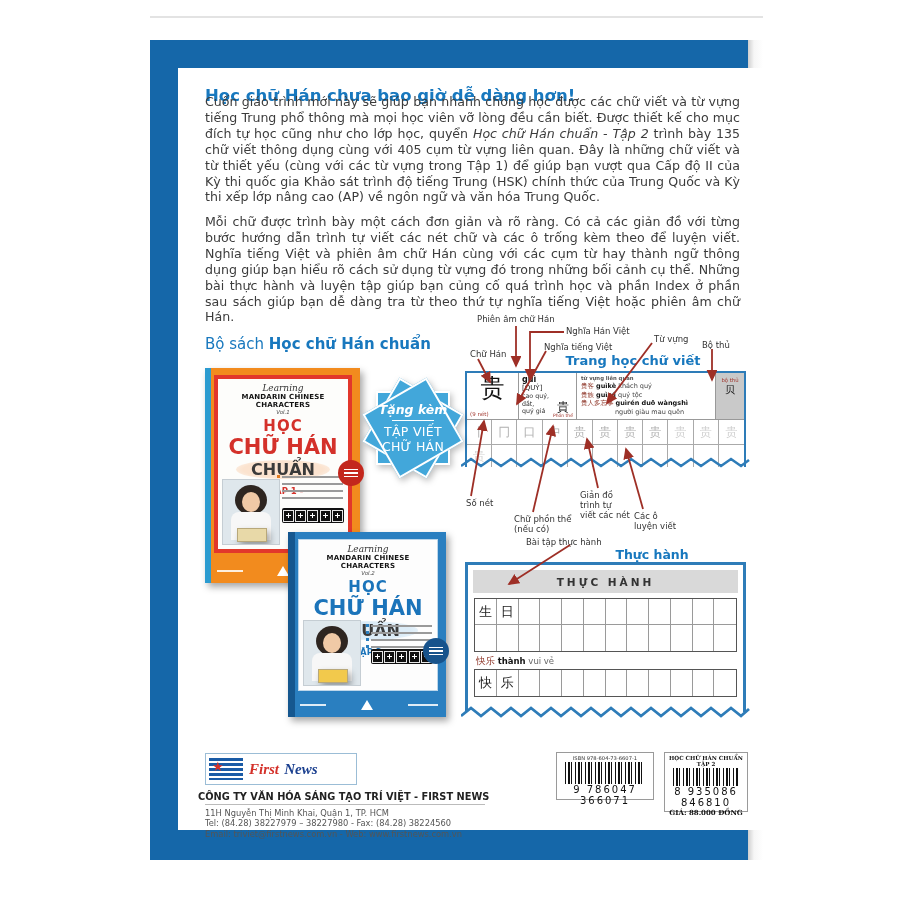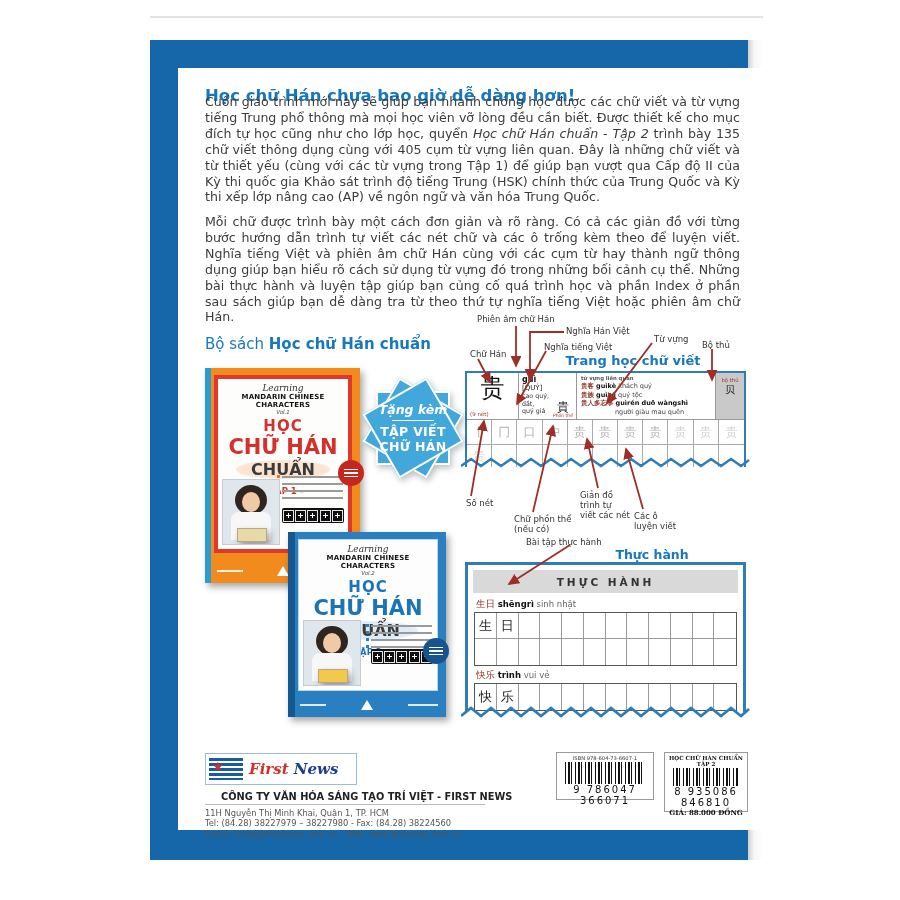--- a/index.html
+++ b/index.html
@@ -59,41 +59,41 @@
   .sealbadge s{display:block;width:14px;height:1.5px;background:#fff;text-decoration:none;}
   #book1 .sealbadge{right:-4px;top:92px;width:26px;height:26px;background:#c3271d;}
   #book2 .sealbadge{right:-3px;top:106px;width:26px;height:26px;background:#17538c;}
   
   #badge{left:183px;top:308px;width:104px;height:104px;z-index:4;filter:drop-shadow(2px 3px 3px rgba(0,0,0,.25));}
   #badge .sq{position:absolute;left:15px;top:15px;width:74px;height:74px;background:#42a7da;border:2px solid #fff;box-sizing:border-box;}
   #badge .r30{transform:rotate(30deg);} #badge .r60{transform:rotate(60deg);}
   #badge .txt{position:absolute;left:0;top:0;width:100%;height:100%;display:flex;flex-direction:column;align-items:center;justify-content:center;color:#fff;}
   #badge .l1{font-size:12.5px;font-weight:bold;font-style:italic;}
   #badge .dv{width:42px;height:1px;background:#fff;margin:3px 0;}
-  #badge .l2,#badge .l3{font-size:12.5px;font-weight:700;letter-spacing:.3px;}
+  #badge .l2,#badge .l3{font-size:12.5px;font-weight:400;letter-spacing:.3px;}
   
   .dlabel{font-size:8.5px;color:#333;white-space:pre-line;line-height:10px;}
   .dtitle{left:370px;top:285px;width:170px;text-align:center;font-size:13px;font-weight:bold;color:#1878be;}
   .thb{left:414px;top:479px;width:120px;text-align:center;font-size:12.5px;font-weight:bold;color:#1878be;}
   
   #dtable{left:287px;top:303px;width:281px;background:#fff;border:2px solid #2e7cb8;border-bottom:none;box-sizing:border-box;}
   .drow1{display:grid;grid-template-columns:52px 58px 1fr 28px;height:46px;border-bottom:1px solid #999;}
   .dc{border-right:1px solid #999;position:relative;overflow:hidden;}
   .dc:last-child{border-right:none;}
   .bigchar{font-family:"DejaVu Serif",serif;font-size:24px;color:#111;text-align:center;line-height:30px;}
   .snet{position:absolute;left:3px;bottom:2px;font-size:5.5px;color:#9e2f26;}
   .pinyin{font-size:8px;font-weight:bold;color:#111;margin:2px 0 0 3px;}
   .hanviet{font-size:7px;color:#222;margin-left:3px;}
   .meaning{font-size:6.3px;color:#333;margin-left:3px;line-height:7.5px;white-space:pre-line;}
   .tradwrap{position:absolute;right:3px;bottom:1px;text-align:center;}
   .tradchar{font-family:"DejaVu Serif",serif;font-size:12px;color:#111;line-height:12px;}
   .tradlbl{font-size:4.5px;color:#9e2f26;}
   .vocabhdr{font-size:5.3px;font-weight:bold;color:#555;margin:2px 0 1px 4px;}
   .vline{font-size:6.5px;color:#222;margin-left:4px;line-height:8.5px;}
-  .vline .cn{color:#8d3325;font-family:"DejaVu Serif",serif;font-weight:bold;}
+  .vline .cn{color:#8d3325;font-family:"DejaVu Serif",serif;}
   .vline .py{font-weight:bold;color:#111;}
   .vline .vi{color:#444;}
   .vline .vi2{display:block;margin-left:34px;}
   .radcell{background:#c9c9c9;text-align:center;}
   .radlbl{font-size:5.3px;color:#9e2f26;margin-top:4px;}
   .radchar{font-family:"DejaVu Serif",serif;font-size:10px;color:#111;}
   .drow2,.drow3{display:grid;grid-template-columns:repeat(11,1fr);}
   .drow2{height:24px;border-bottom:1px solid #aaa;}
   .drow3{height:22px;}
   .scell{border-right:1px solid #aaa;display:flex;align-items:center;justify-content:center;font-family:"DejaVu Serif",serif;font-size:12px;color:#b0b0b0;}
@@ -113,22 +113,22 @@
   .pc{border-right:1px solid #9a9a9a;border-bottom:1px solid #9a9a9a;display:flex;align-items:center;justify-content:center;font-family:"DejaVu Serif",serif;font-size:13px;color:#222;}
   .pgrid .pc:nth-child(12n){border-right:none;}
   .pgridA .pc:nth-child(n+13){border-bottom:none;}
   .pgridB .pc{border-bottom:none;}
   
   #fnlogo{left:27px;top:685px;width:150px;height:30px;background:#fff;border:1px solid #9bbdd6;display:flex;align-items:center;}
   #fnlogo .flag{width:34px;height:22px;margin-left:3px;background:
       repeating-linear-gradient(#1a5ba6 0 3px,#ffffff 3px 5px);position:relative;}
   #fnlogo .star{position:absolute;left:3px;top:2px;font-size:13px;color:#d4312a;line-height:13px;}
   #fnlogo .fntext{font-family:"DejaVu Serif",serif;font-style:italic;font-weight:bold;font-size:15px;color:#1a3f8f;margin-left:6px;}
-  #fnlogo .fntext span{color:#d4312a;}
-  .company{left:43px;top:723px;font-size:9.8px;font-weight:bold;color:#222;}
+  #fnlogo .fntext span{color:#d4312a;font-family:Liberation Serif, serif;}
+  .company{left:20px;top:723px;font-size:9.8px;font-weight:bold;color:#222;}
   .addrrule{left:27px;top:736px;width:280px;height:1px;background:#bbbbbb;}
   .addr{left:27px;top:740px;font-size:8.3px;color:#555;line-height:10.3px;white-space:pre-line;}
   .bcbox{background:#fff;border:1px solid #9a9a9a;text-align:center;box-sizing:border-box;}
   #bc1{left:378px;top:684px;width:98px;height:48px;}
   #bc2{left:486px;top:684px;width:84px;height:60px;}
   .bclbl{font-size:5.2px;color:#333;margin-top:2px;}
   .bclbl2{font-family:"DejaVu Serif",serif;font-size:5.6px;font-weight:bold;color:#111;margin-top:2px;}
   .bars{height:22px;margin:1px 8px 0;background:repeating-linear-gradient(90deg,#111 0 1px,#fff 1px 3px,#111 3px 5px,#fff 5px 6px,#111 6px 7px,#fff 7px 10px);}
   .bars.short{height:18px;}
   .bcdigits{font-size:10px;color:#111;letter-spacing:2px;}
@@ -344,21 +344,20 @@
     <div class="abs dlabel" style="left:402px;top:422px">Giản đồ
 trình tự
 viết các nét</div>
     <div class="abs dlabel" style="left:456px;top:443px">Các ô
 luyện viết</div>
     <div class="abs dlabel" style="left:348px;top:469px">Bài tập thực hành</div>
     <div class="abs thb">Thực hành</div>
 
     <div class="abs" id="ptable">
       <div class="phead">THỰC HÀNH</div>
-      <div class="pcap"><span class="cn">生日</span>&nbsp;<span class="py">shēngrì</span>&nbsp;<span>sinh nhật</span></div>
       <div class="pgrid pgridA">
         <div class="pc">生</div>
         <div class="pc">日</div>
         <div class="pc"></div>
           <div class="pc"></div>
           <div class="pc"></div>
           <div class="pc"></div>
           <div class="pc"></div>
           <div class="pc"></div>
           <div class="pc"></div>
@@ -371,21 +370,21 @@
           <div class="pc"></div>
           <div class="pc"></div>
           <div class="pc"></div>
           <div class="pc"></div>
           <div class="pc"></div>
           <div class="pc"></div>
           <div class="pc"></div>
           <div class="pc"></div>
           <div class="pc"></div>
       </div>
-      <div class="pcap"><span class="cn">快乐</span>&nbsp;<span class="py">trình</span>&nbsp;<span>vui vẻ</span></div>
+      <div class="pcap"><span class="cn">快乐</span>&nbsp;<span class="py">thành</span>&nbsp;<span>vui vẻ</span></div>
       <div class="pgrid pgridB">
         <div class="pc">快</div>
         <div class="pc">乐</div>
         <div class="pc"></div>
           <div class="pc"></div>
           <div class="pc"></div>
           <div class="pc"></div>
           <div class="pc"></div>
           <div class="pc"></div>
           <div class="pc"></div>

